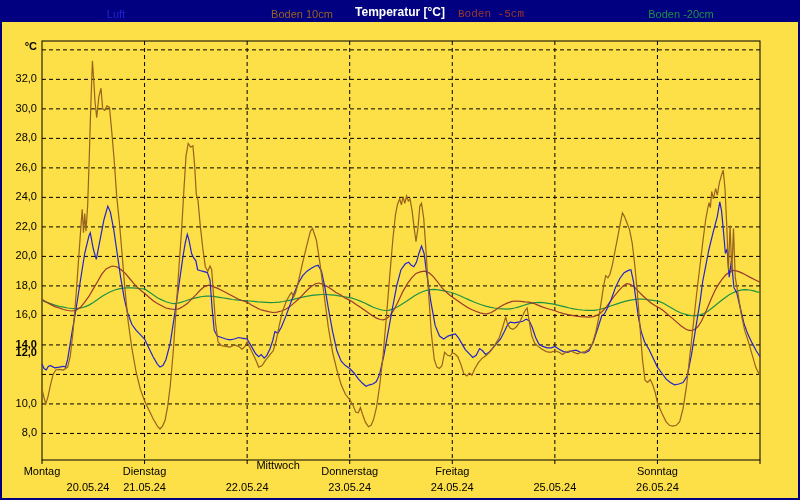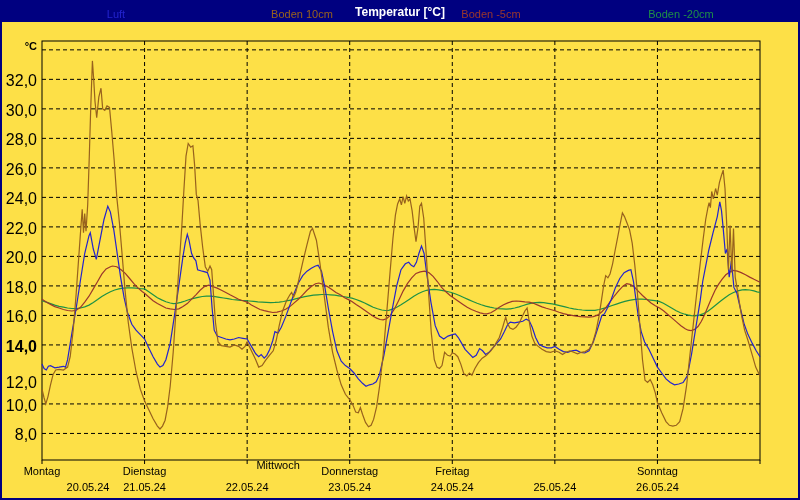--- a/index.html
+++ b/index.html
@@ -11,41 +11,41 @@
   #titlebar{
     position:absolute;top:2px;left:2px;right:2px;height:20px;background:#000080;
     color:#fff;font-size:12px;font-weight:bold;text-align:center;line-height:20px;z-index:10;
   }
   .legend-item{
     position:absolute;top:8px;transform:translateX(-50%);
     font-size:11px;white-space:nowrap;z-index:10;
   }
   #plot-svg{position:absolute;left:0;top:0;z-index:5;}
   .ylab{
-    position:absolute;left:0;width:37px;text-align:right;font-size:16px;z-index:10;
+    position:absolute;left:0;width:37px;text-align:right;font-size:11px;z-index:10;
   }
   .yunit{position:absolute;left:0;width:37px;text-align:right;font-size:11px;font-weight:bold;z-index:10;}
   .xlab{
     position:absolute;transform:translateX(-50%);font-size:11px;white-space:nowrap;z-index:10;
   }
 </style>
 </head>
 <body>
 
 <div id="app">
   <div id="frame-border"></div>
 
   <div id="titlebar">
     <span>Temperatur [°C]</span>
   </div>
 
   <div>
     <span class="legend-item" style="color: rgb(35, 35, 206); left: 116px;">Luft</span>
     <span class="legend-item" style="color: rgb(152, 98, 29); left: 302px;">Boden 10cm</span>
-    <span class="legend-item" style="color: rgb(155, 55, 44); left: 491px;">Boden -5cm</span>
+    <span class="legend-item" style="color: rgb(155, 55, 44); left: 491px; font-family: Liberation Mono, monospace;">Boden -5cm</span>
     <span class="legend-item" style="color: rgb(30, 145, 69); left: 681px;">Boden -20cm</span>
   </div>
 
   <span class="yunit" style="top:40px;">°C</span>
 
   <svg id="plot-svg" width="800" height="500">
       <line x1="42" y1="49.85211267605636" x2="760" y2="49.85211267605636" stroke="#000" stroke-width="1" stroke-dasharray="4 3"></line>
       <line x1="42" y1="79.35915492957749" x2="760" y2="79.35915492957749" stroke="#000" stroke-width="1" stroke-dasharray="4 3"></line>
       <line x1="42" y1="108.8661971830986" x2="760" y2="108.8661971830986" stroke="#000" stroke-width="1" stroke-dasharray="4 3"></line>
       <line x1="42" y1="138.3732394366197" x2="760" y2="138.3732394366197" stroke="#000" stroke-width="1" stroke-dasharray="4 3"></line>
@@ -84,21 +84,21 @@
       <span class="ylab" style="top: 72.3592px;">32,0</span>
       <span class="ylab" style="top: 101.866px;">30,0</span>
       <span class="ylab" style="top: 131.373px;">28,0</span>
       <span class="ylab" style="top: 160.88px;">26,0</span>
       <span class="ylab" style="top: 190.387px;">24,0</span>
       <span class="ylab" style="top: 219.894px;">22,0</span>
       <span class="ylab" style="top: 249.401px;">20,0</span>
       <span class="ylab" style="top: 278.908px;">18,0</span>
       <span class="ylab" style="top: 308.415px;">16,0</span>
       <span class="ylab" style="top: 337.923px; font-weight: bold;">14,0</span>
-      <span class="ylab" style="top: 374px;">12,0</span>
+      <span class="ylab" style="top: 346px; font-weight: bold;">12,0</span>
       <span class="ylab" style="top: 396.937px;">10,0</span>
       <span class="ylab" style="top: 426.444px;">8,0</span>
     </div>
   <div id="xlabels">
       <span class="xlab" style="left: 42px; top: 465px;">Montag</span>
       <span class="xlab" style="left: 42px; top: 481px; margin-left: 46px;">20.05.24</span>
       <span class="xlab" style="left: 144.571px; top: 465px;">Dienstag</span>
       <span class="xlab" style="left: 144.571px; top: 481px;">21.05.24</span>
       <span class="xlab" style="left: 247.143px; top: 459px; margin-left: 31px;">Mittwoch</span>
       <span class="xlab" style="left: 247.143px; top: 481px;">22.05.24</span>

